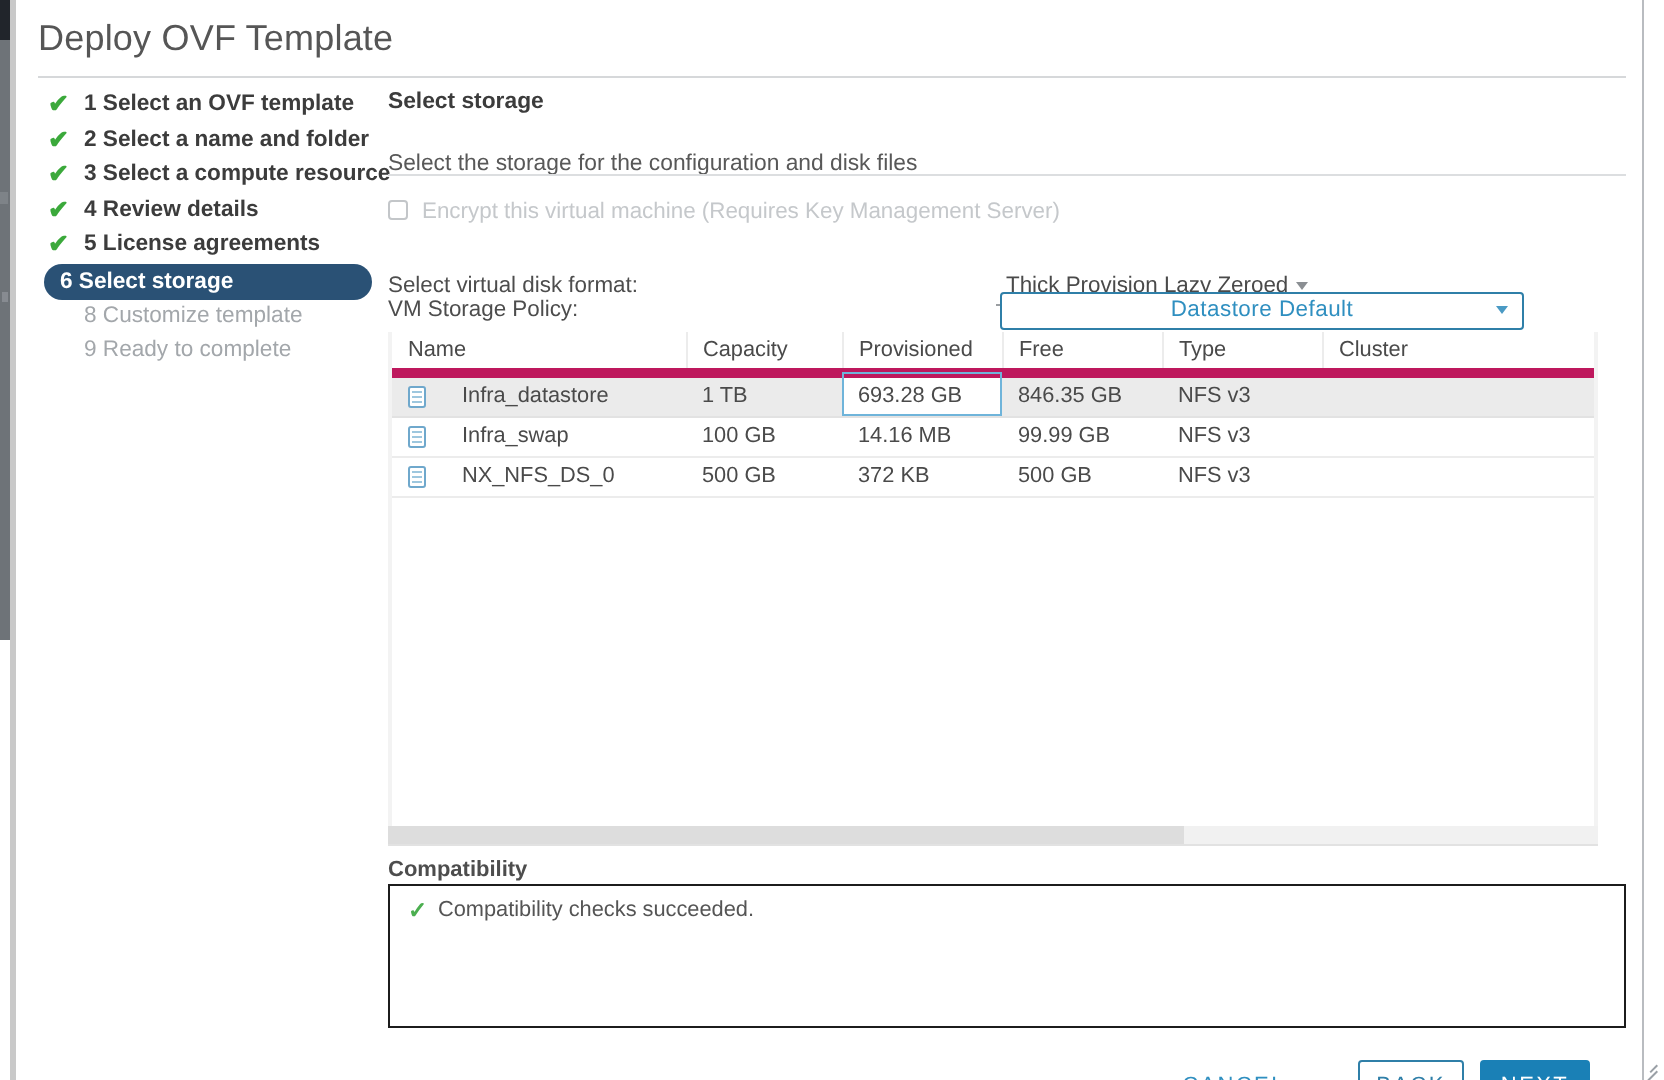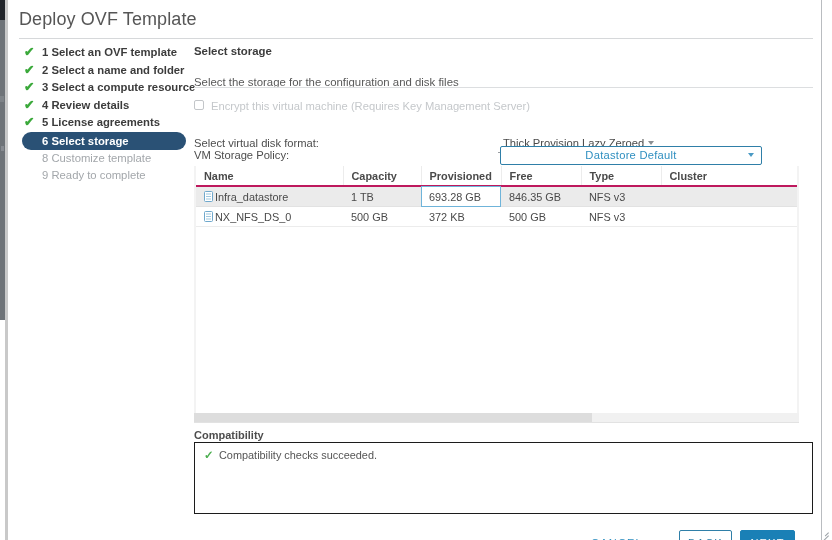--- a/index.html
+++ b/index.html
@@ -130,21 +130,21 @@
     line-height: 17.5px;
     color: #3ba93b;
     font-size: 12.5px;
     font-weight: 700;
   }
   .step.done { color: #3c3c3c; }
   .step.current {
     background: #2a5175;
     color: #ffffff;
     border-radius: 9px;
-    padding-left: 20px;
+    padding-left: 8px;
     width: 164px;
     box-sizing: border-box;
     height: 18px;
     line-height: 18px;
     font-weight: 700;
   }
   .step.pending {
     color: #a3a7ab;
     font-weight: 400;
   }
@@ -309,27 +309,27 @@
     overflow: hidden;
   }
   table.ds {
     border-collapse: collapse;
     width: 601px;
     table-layout: fixed;
     font-size: 10.9px;
   }
   table.ds thead th {
     text-align: left;
-    font-weight: 700;
+    font-weight: 400;
     color: #4a4a4a;
     font-size: 10.9px;
     height: 20px;
     padding: 0 0 0 8px;
     background: #ffffff;
-    border-bottom: 2px solid #be185d;
+    border-bottom: 5px solid #be185d;
     border-right: 1px solid #ececec;
     box-sizing: border-box;
     white-space: nowrap;
   }
   table.ds thead th:last-child { border-right: none; }
   table.ds tbody td {
     height: 19px;
     padding: 0 0 0 8px;
     color: #4a4a4a;
     border-bottom: 1px solid #ececec;
@@ -344,21 +344,21 @@
   td.cell-hl {
     outline: 1.5px solid #6fb4da;
     outline-offset: -1.5px;
     background: #ffffff !important;
     position: relative;
     z-index: 2;
   }
   .name-cell {
     display: flex;
     align-items: center;
-    gap: 2px;
+    gap: 18px;
     height: 19px;
   }
   .ds-icon {
     width: 9px;
     height: 11px;
     flex: 0 0 9px;
     position: relative;
   }
   .ds-icon svg { display: block; }
 
@@ -583,20 +583,40 @@
                   <td>
                     <div class="name-cell">
                       <span class="ds-icon">
                         <svg width="9" height="11" viewBox="0 0 9 11">
                           <rect x="0.5" y="0.5" width="8" height="10" rx="1" fill="#ffffff" stroke="#6fa8cc" stroke-width="1"></rect>
                           <line x1="2" y1="3" x2="7" y2="3" stroke="#9ec7de" stroke-width="1"></line>
                           <line x1="2" y1="5.5" x2="7" y2="5.5" stroke="#9ec7de" stroke-width="1"></line>
                           <line x1="2" y1="8" x2="7" y2="8" stroke="#9ec7de" stroke-width="1"></line>
                         </svg>
                       </span>
+                      <span>Infra_swap</span>
+                    </div>
+                  </td>
+                  <td>100 GB</td>
+                  <td>14.16 MB</td>
+                  <td>99.99 GB</td>
+                  <td>NFS v3</td>
+                  <td></td>
+                </tr>
+                <tr>
+                  <td>
+                    <div class="name-cell">
+                      <span class="ds-icon">
+                        <svg width="9" height="11" viewBox="0 0 9 11">
+                          <rect x="0.5" y="0.5" width="8" height="10" rx="1" fill="#ffffff" stroke="#6fa8cc" stroke-width="1"></rect>
+                          <line x1="2" y1="3" x2="7" y2="3" stroke="#9ec7de" stroke-width="1"></line>
+                          <line x1="2" y1="5.5" x2="7" y2="5.5" stroke="#9ec7de" stroke-width="1"></line>
+                          <line x1="2" y1="8" x2="7" y2="8" stroke="#9ec7de" stroke-width="1"></line>
+                        </svg>
+                      </span>
                       <span>NX_NFS_DS_0</span>
                     </div>
                   </td>
                   <td>500 GB</td>
                   <td>372 KB</td>
                   <td>500 GB</td>
                   <td>NFS v3</td>
                   <td></td>
                 </tr>
               </tbody>

